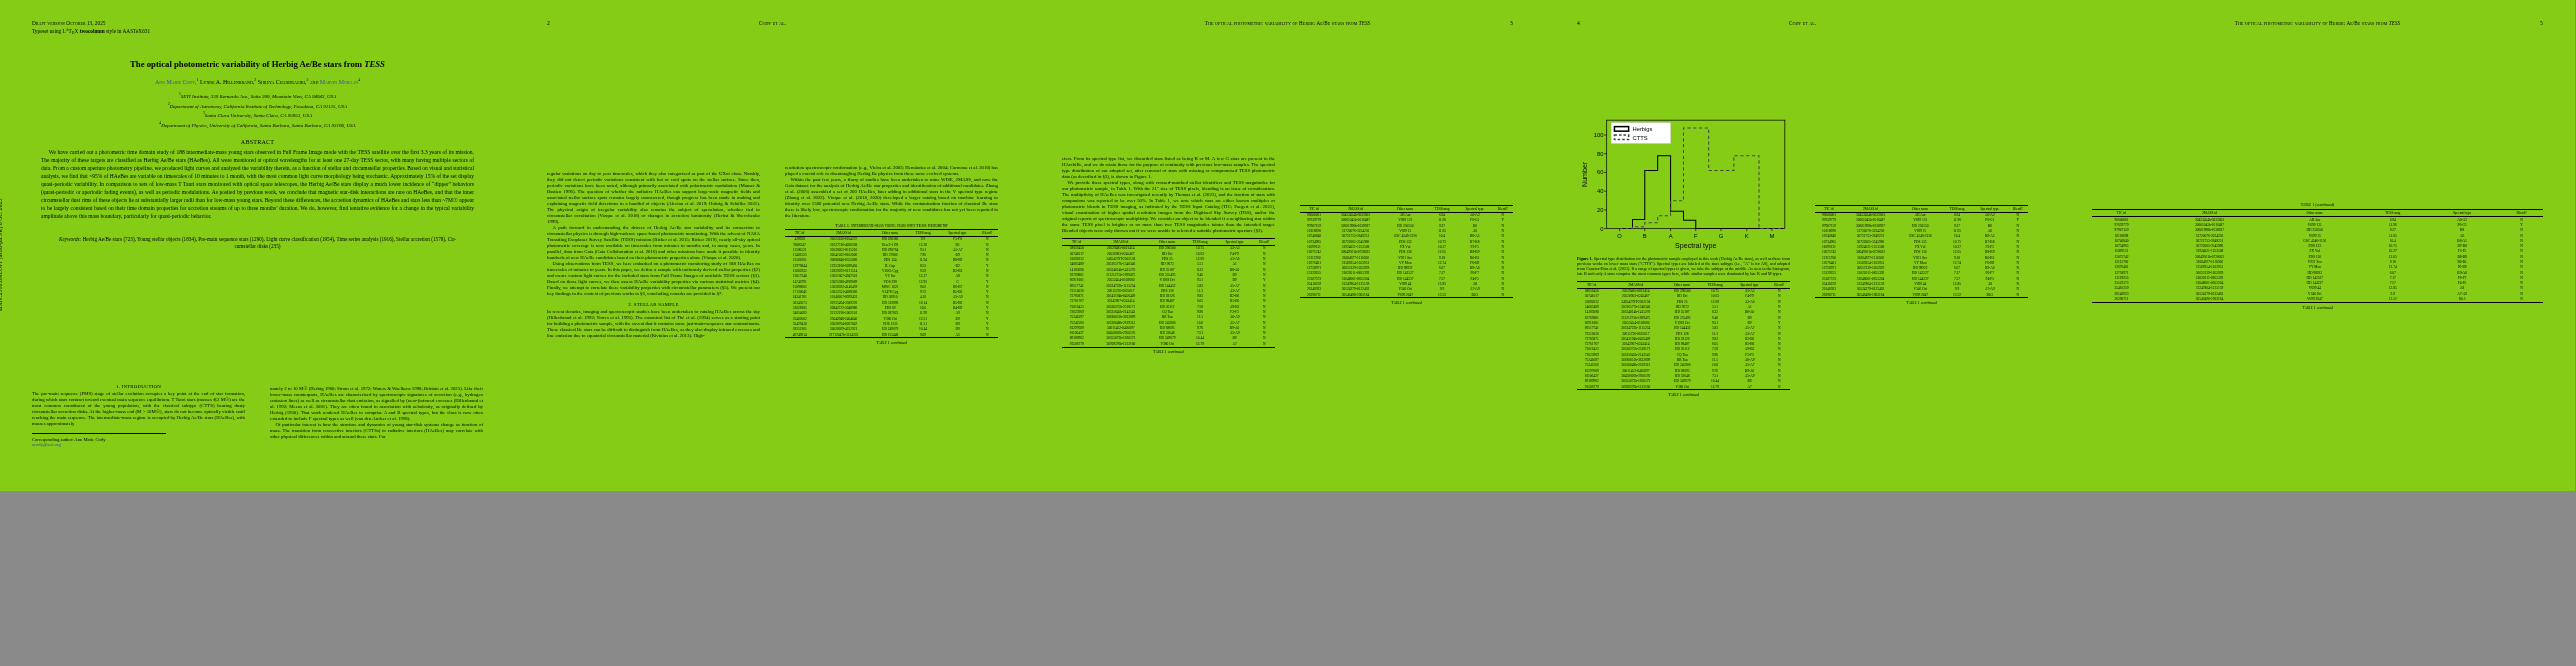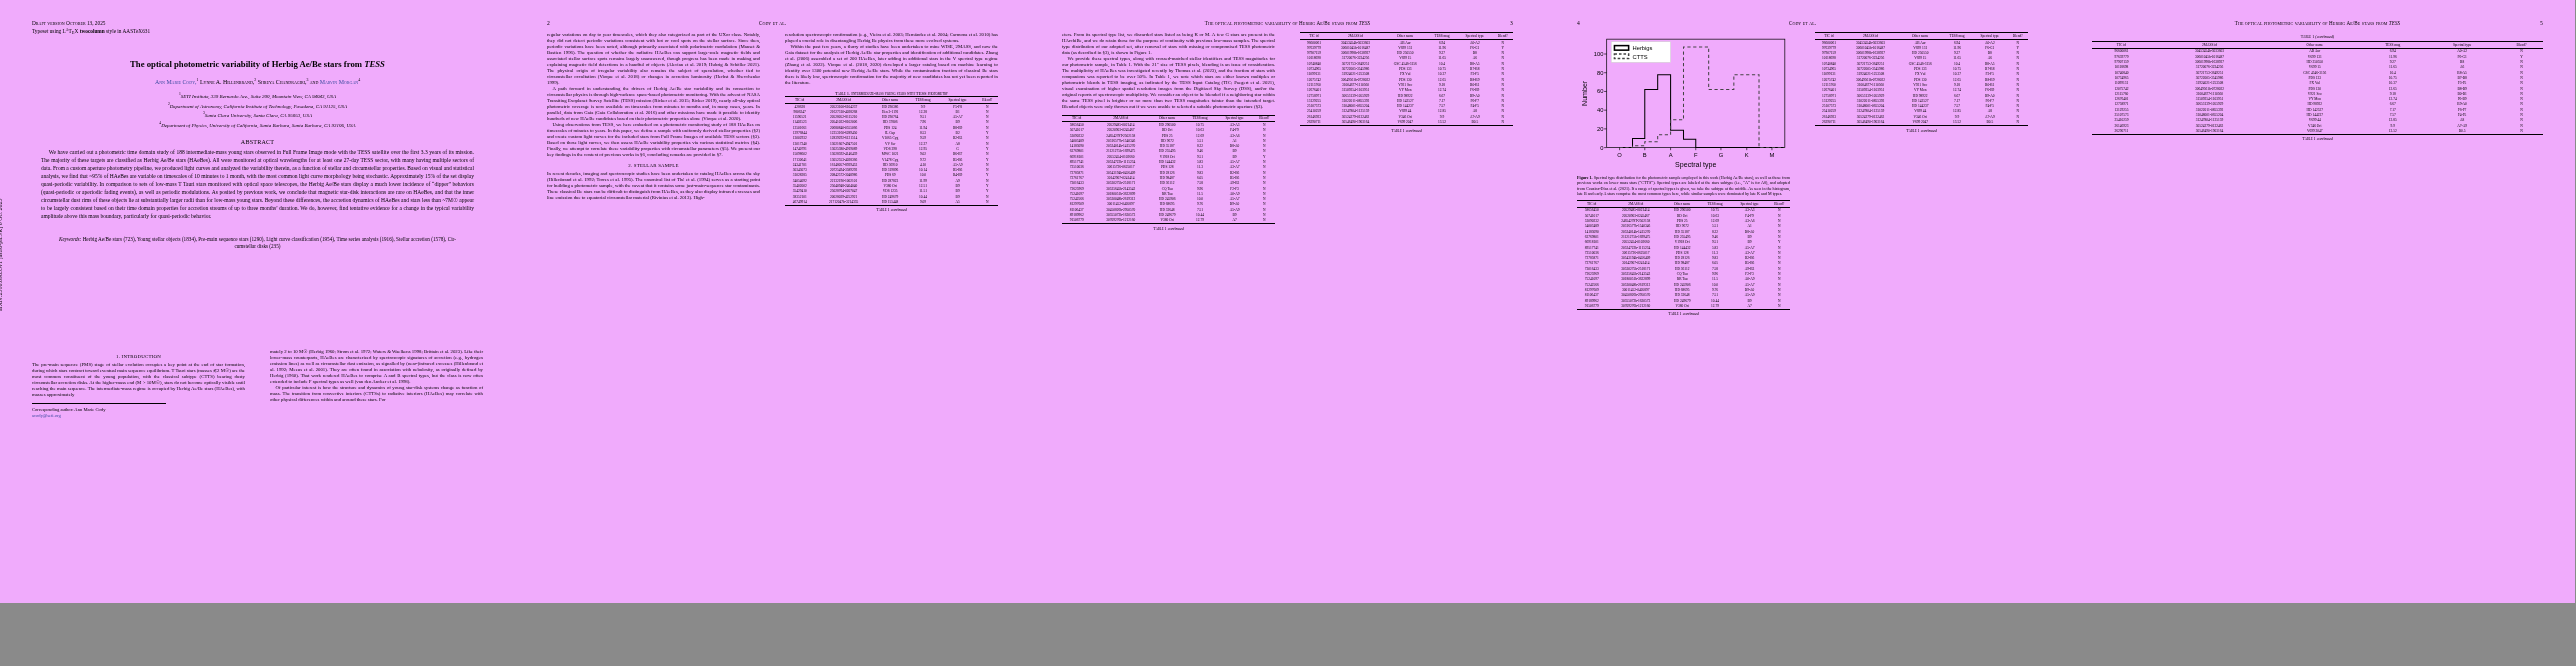--- a/index.html
+++ b/index.html
@@ -6,22 +6,22 @@
   html, body { margin:0; padding:0; }
   body {
     width:2576px; height:667px;
     background:#8a8a8a;
     font-family:"Liberation Serif", serif;
     overflow:hidden;
   }
   .sheet-row { display:flex; height:667px; }
   .page {
     position:relative;
-    background:#f0abfc;
-    width:515px; height:603px;
+    background:#84cc16;
+    width:515px; height:491px;
     flex:0 0 515px;
     overflow:hidden;
   }
   .page-inner { position:absolute; left:32px; right:32px; top:20px; bottom:13.3px; }
 
   
   .runhead {
     position:absolute; top:0; left:0; right:0;
     height:7.8px;
     font-size:5.1px; letter-spacing:0.1px;
@@ -82,21 +82,21 @@
   }
   .keywords {
     font-size:5.2px; line-height:7.2px; text-align:center;
     padding:0 22px; margin-top:15.6px;
   }
   .keywords i { font-style:italic; }
 
   
   .cols {
     position:absolute; top:12.2px; left:0; right:0; bottom:0;
-    display:flex; gap:25px;
+    display:flex; gap:25px;align-items:center;
   }
   .col { flex:1 1 0; position:relative; }
   .col p {
     margin:0; font-size:4.8px; line-height:6px;
     text-align:justify; text-indent:5.6px;
     hyphens:auto;
   }
   .col p.noind { text-indent:0; }
   .sec-head {
     text-align:center; font-size:4.9px; font-variant:small-caps;

